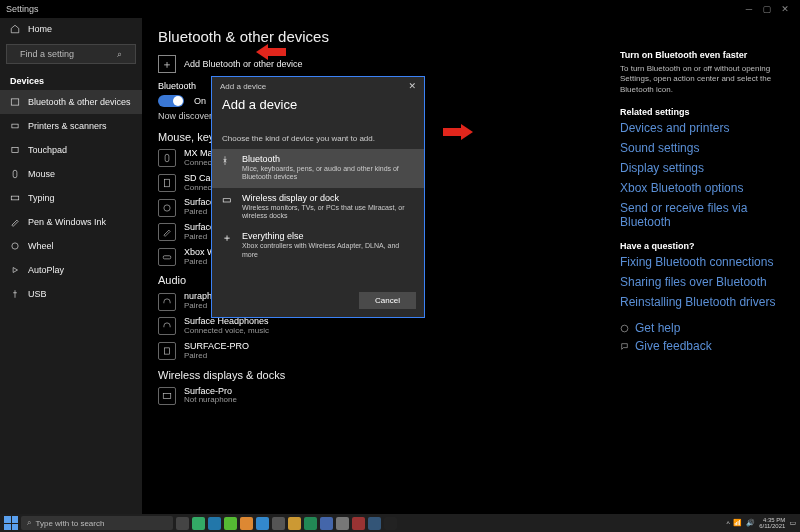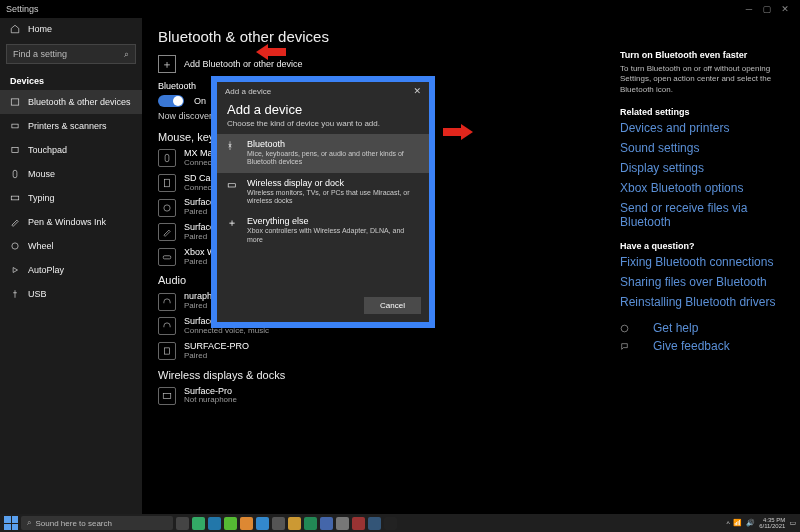--- a/index.html
+++ b/index.html
@@ -46,21 +46,21 @@
     font-size: 9px;
   }
   .home-row svg { width: 10px; height: 10px; fill: #eee; }
   .searchbox {
     margin: 4px 6px 6px 6px;
     height: 18px;
     background: #2b2b2b;
     border: 1px solid #444;
     display: flex;
     align-items: center;
-    padding: 0 6px;
+    padding: 0 13px;
     color: #bbb;
     font-size: 9px;
   }
   .searchbox .sicon { margin-left: auto; color: #bbb; font-size: 9px; }
   .section-label {
     padding: 6px 10px 4px 10px;
     color: #fff;
     font-size: 9px;
     font-weight: 600;
   }
@@ -144,51 +144,52 @@
   
   .rightcol {
     width: 170px;
     padding: 32px 10px 0 0;
     font-size: 9px;
   }
   .rc-h { font-size: 9px; font-weight: 600; margin-bottom: 4px; color:#fff;}
   .rc-p { font-size: 8px; color: #bbb; line-height: 1.3; margin-bottom: 12px;}
   .rc-link { color: #5a8fd6; font-size: 12px; display: block; margin-bottom: 6px; cursor:pointer;}
   .rc-sec { margin-bottom: 12px; }
-  .rc-row { display:flex; align-items:center; gap:24px; margin-bottom:4px;text-align:right;}
+  .rc-row { display:flex; align-items:center; gap:6px; margin-bottom:4px;text-align:right;}
   .rc-row svg { width:9px; height:9px; fill:#ccc;}
   
   .modal {
     position: absolute;
     left: 211px;
     top: 76px;
     width: 212px;
     height: 240px;
     background: #2b2b2b;
-    border: 6px solid #3b82f6;
+    border: 1px solid #3b82f6;
     z-index: 50;
     display: flex;
     flex-direction: column;
   }
   .modal-title {
     font-size: 8px;
     color: #ccc;
     padding: 4px 8px;
     display:flex; align-items:center;
   }
   .modal-title .x { margin-left:auto; color: #ccc; font-size:9px;}
   .modal-h {
     font-size: 13px;
     font-weight: 300;
     padding: 2px 10px 2px 10px;
   }
   .modal-sub {
     font-size: 8px;
     color: #ccc;
     padding: 0 10px 6px 10px;
+    margin-top: 20px;
   }
   .opt {
     padding: 6px 10px;
     display: flex;
     gap: 8px;
     align-items: flex-start;
   }
   .opt.sel { background: #4a4a4a; }
   .opt-icon { width:12px; font-size:10px; color:#fff; flex-shrink:0; line-height:1; margin-top:1px;}
   .opt-t { font-size: 9px; color:#fff; line-height:1.1;}
@@ -580,21 +581,21 @@
 
 <div class="taskbar">
   <div class="start">
       <div></div>
       <div></div>
       <div></div>
       <div></div>
     </div>
   <div class="task-search">
     <span>⌕</span>
-    <span>Sound here to search</span>
+    <span>Type with to search</span>
   </div>
   <div class="task-icon" style="background:#444"></div>
   <div class="task-icon" style="background:#3a6"></div>
   <div class="task-icon" style="background:#27a"></div>
   <div class="task-icon" style="background:#5b3"></div>
   <div class="task-icon" style="background:#d83"></div>
   <div class="task-icon" style="background:#38c"></div>
   <div class="task-icon" style="background:#555"></div>
   <div class="task-icon" style="background:#c93"></div>
   <div class="task-icon" style="background:#285"></div>

